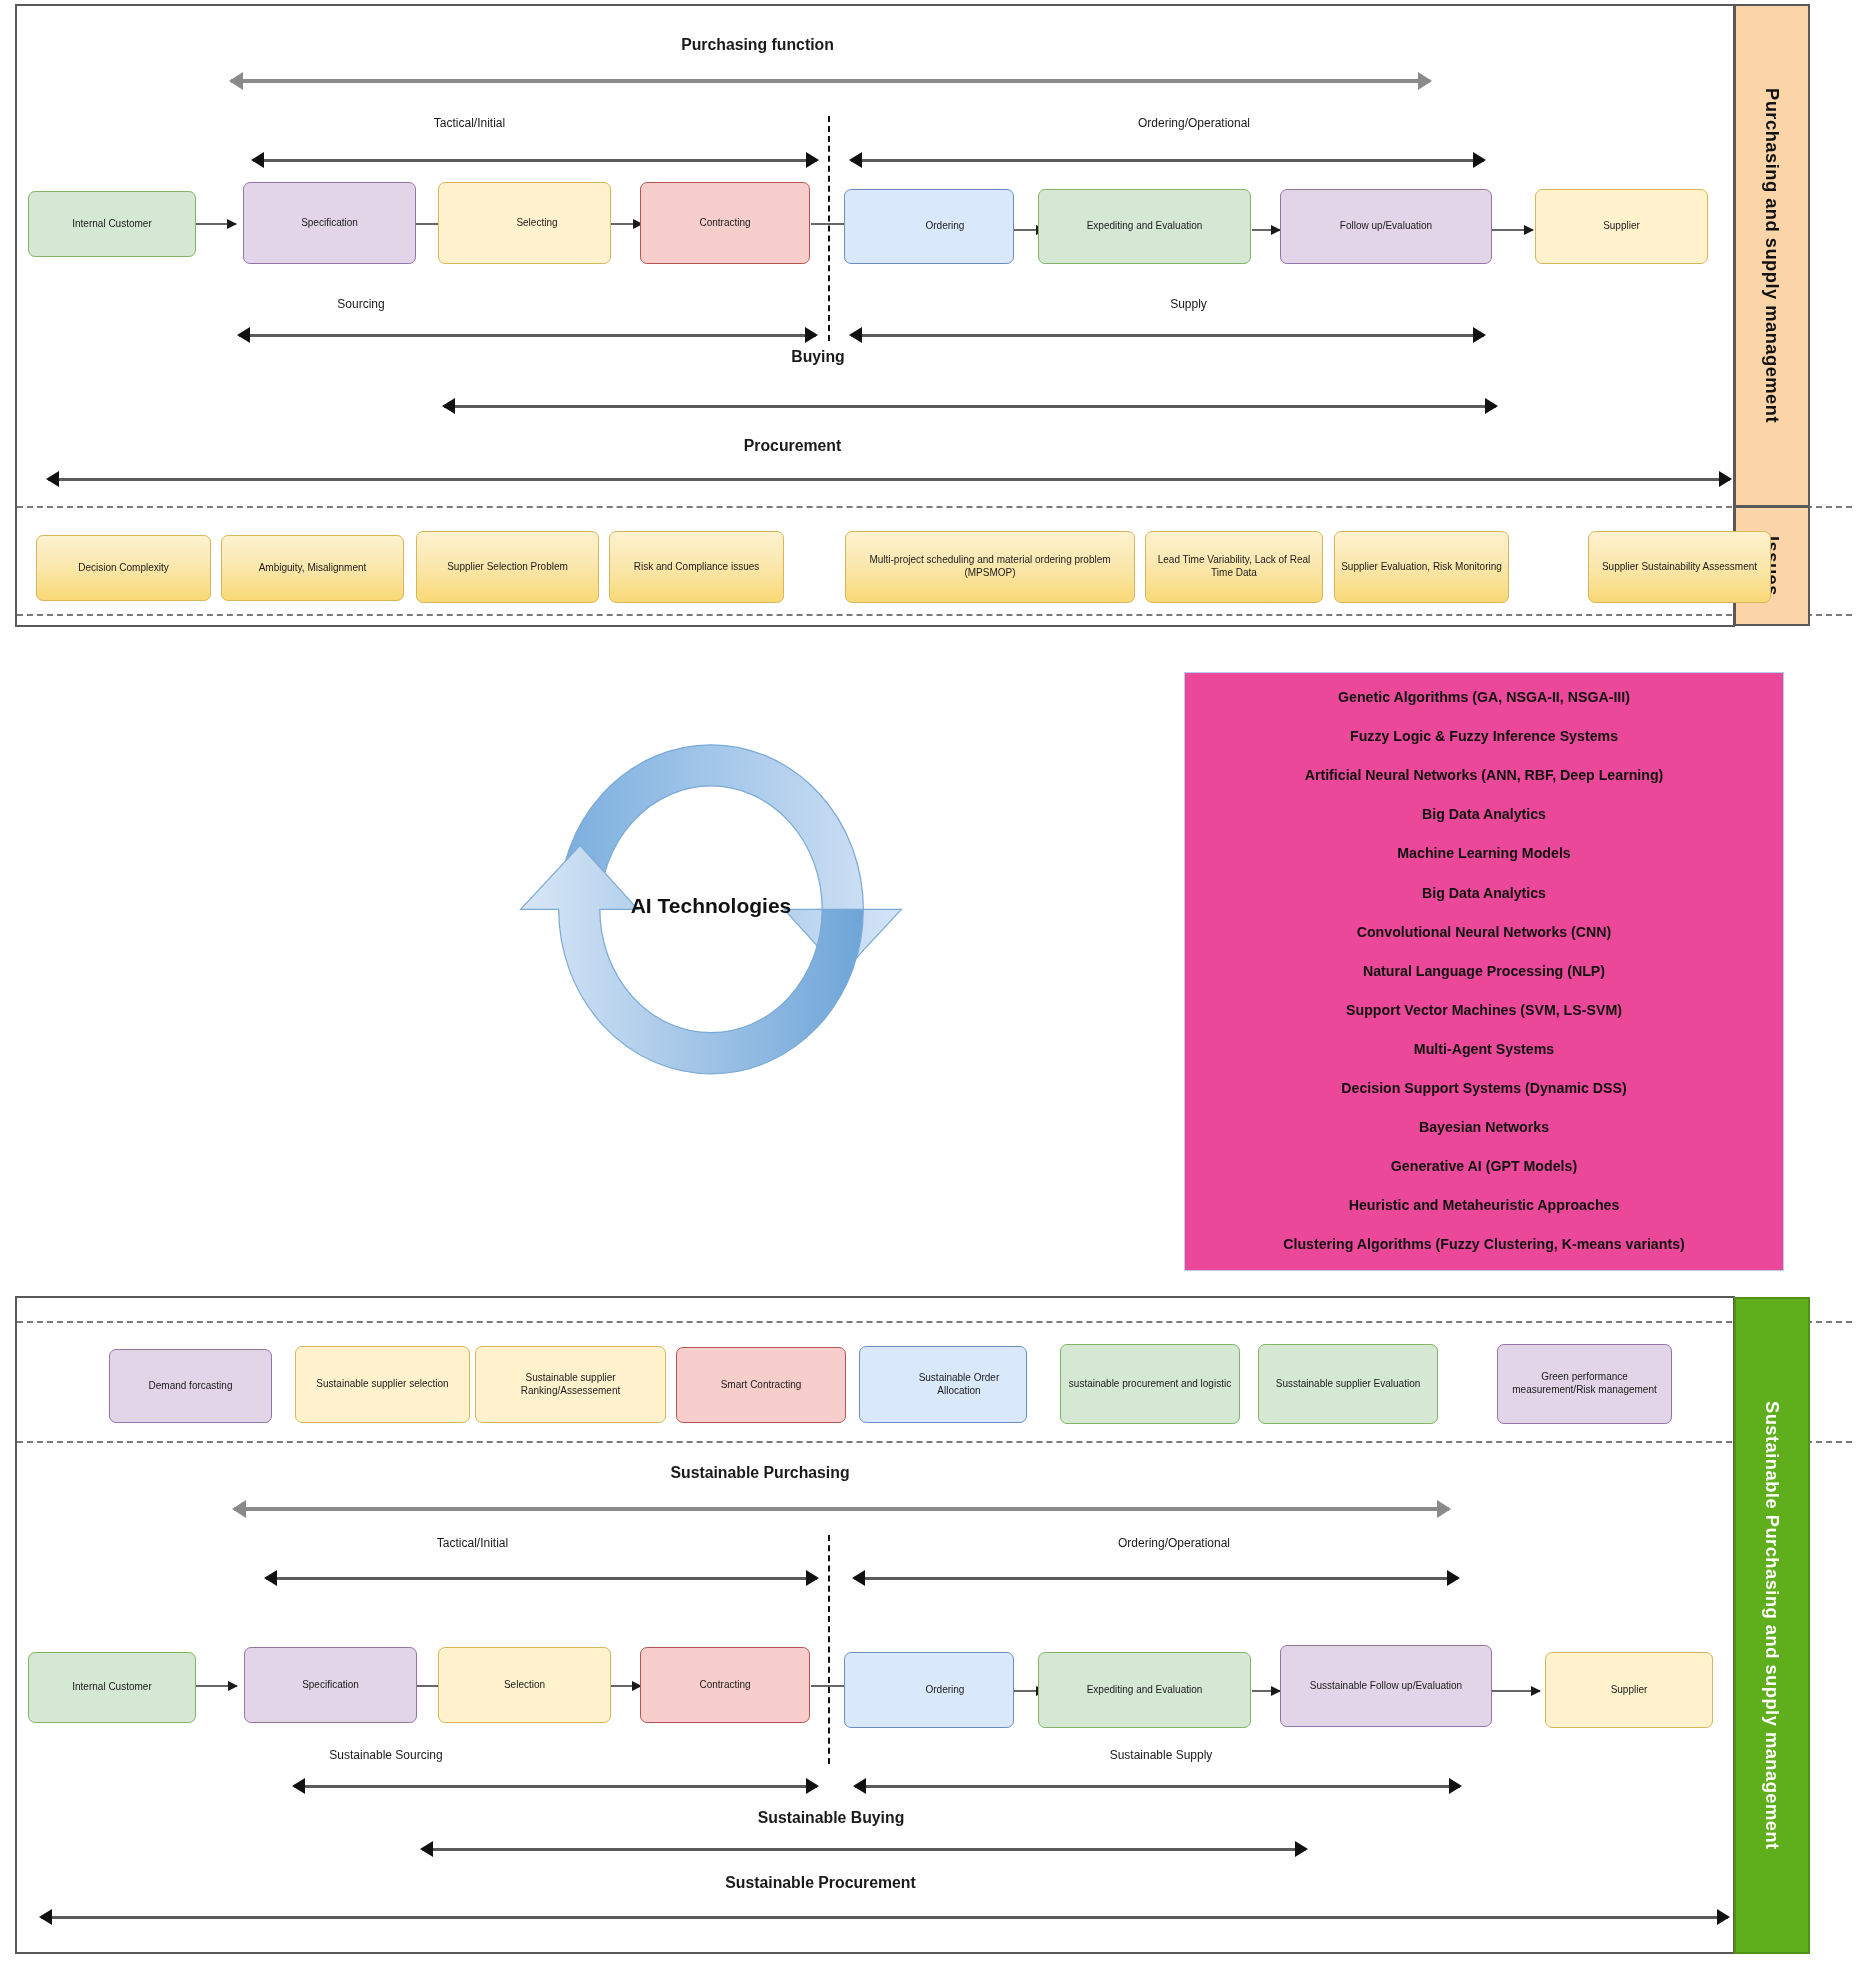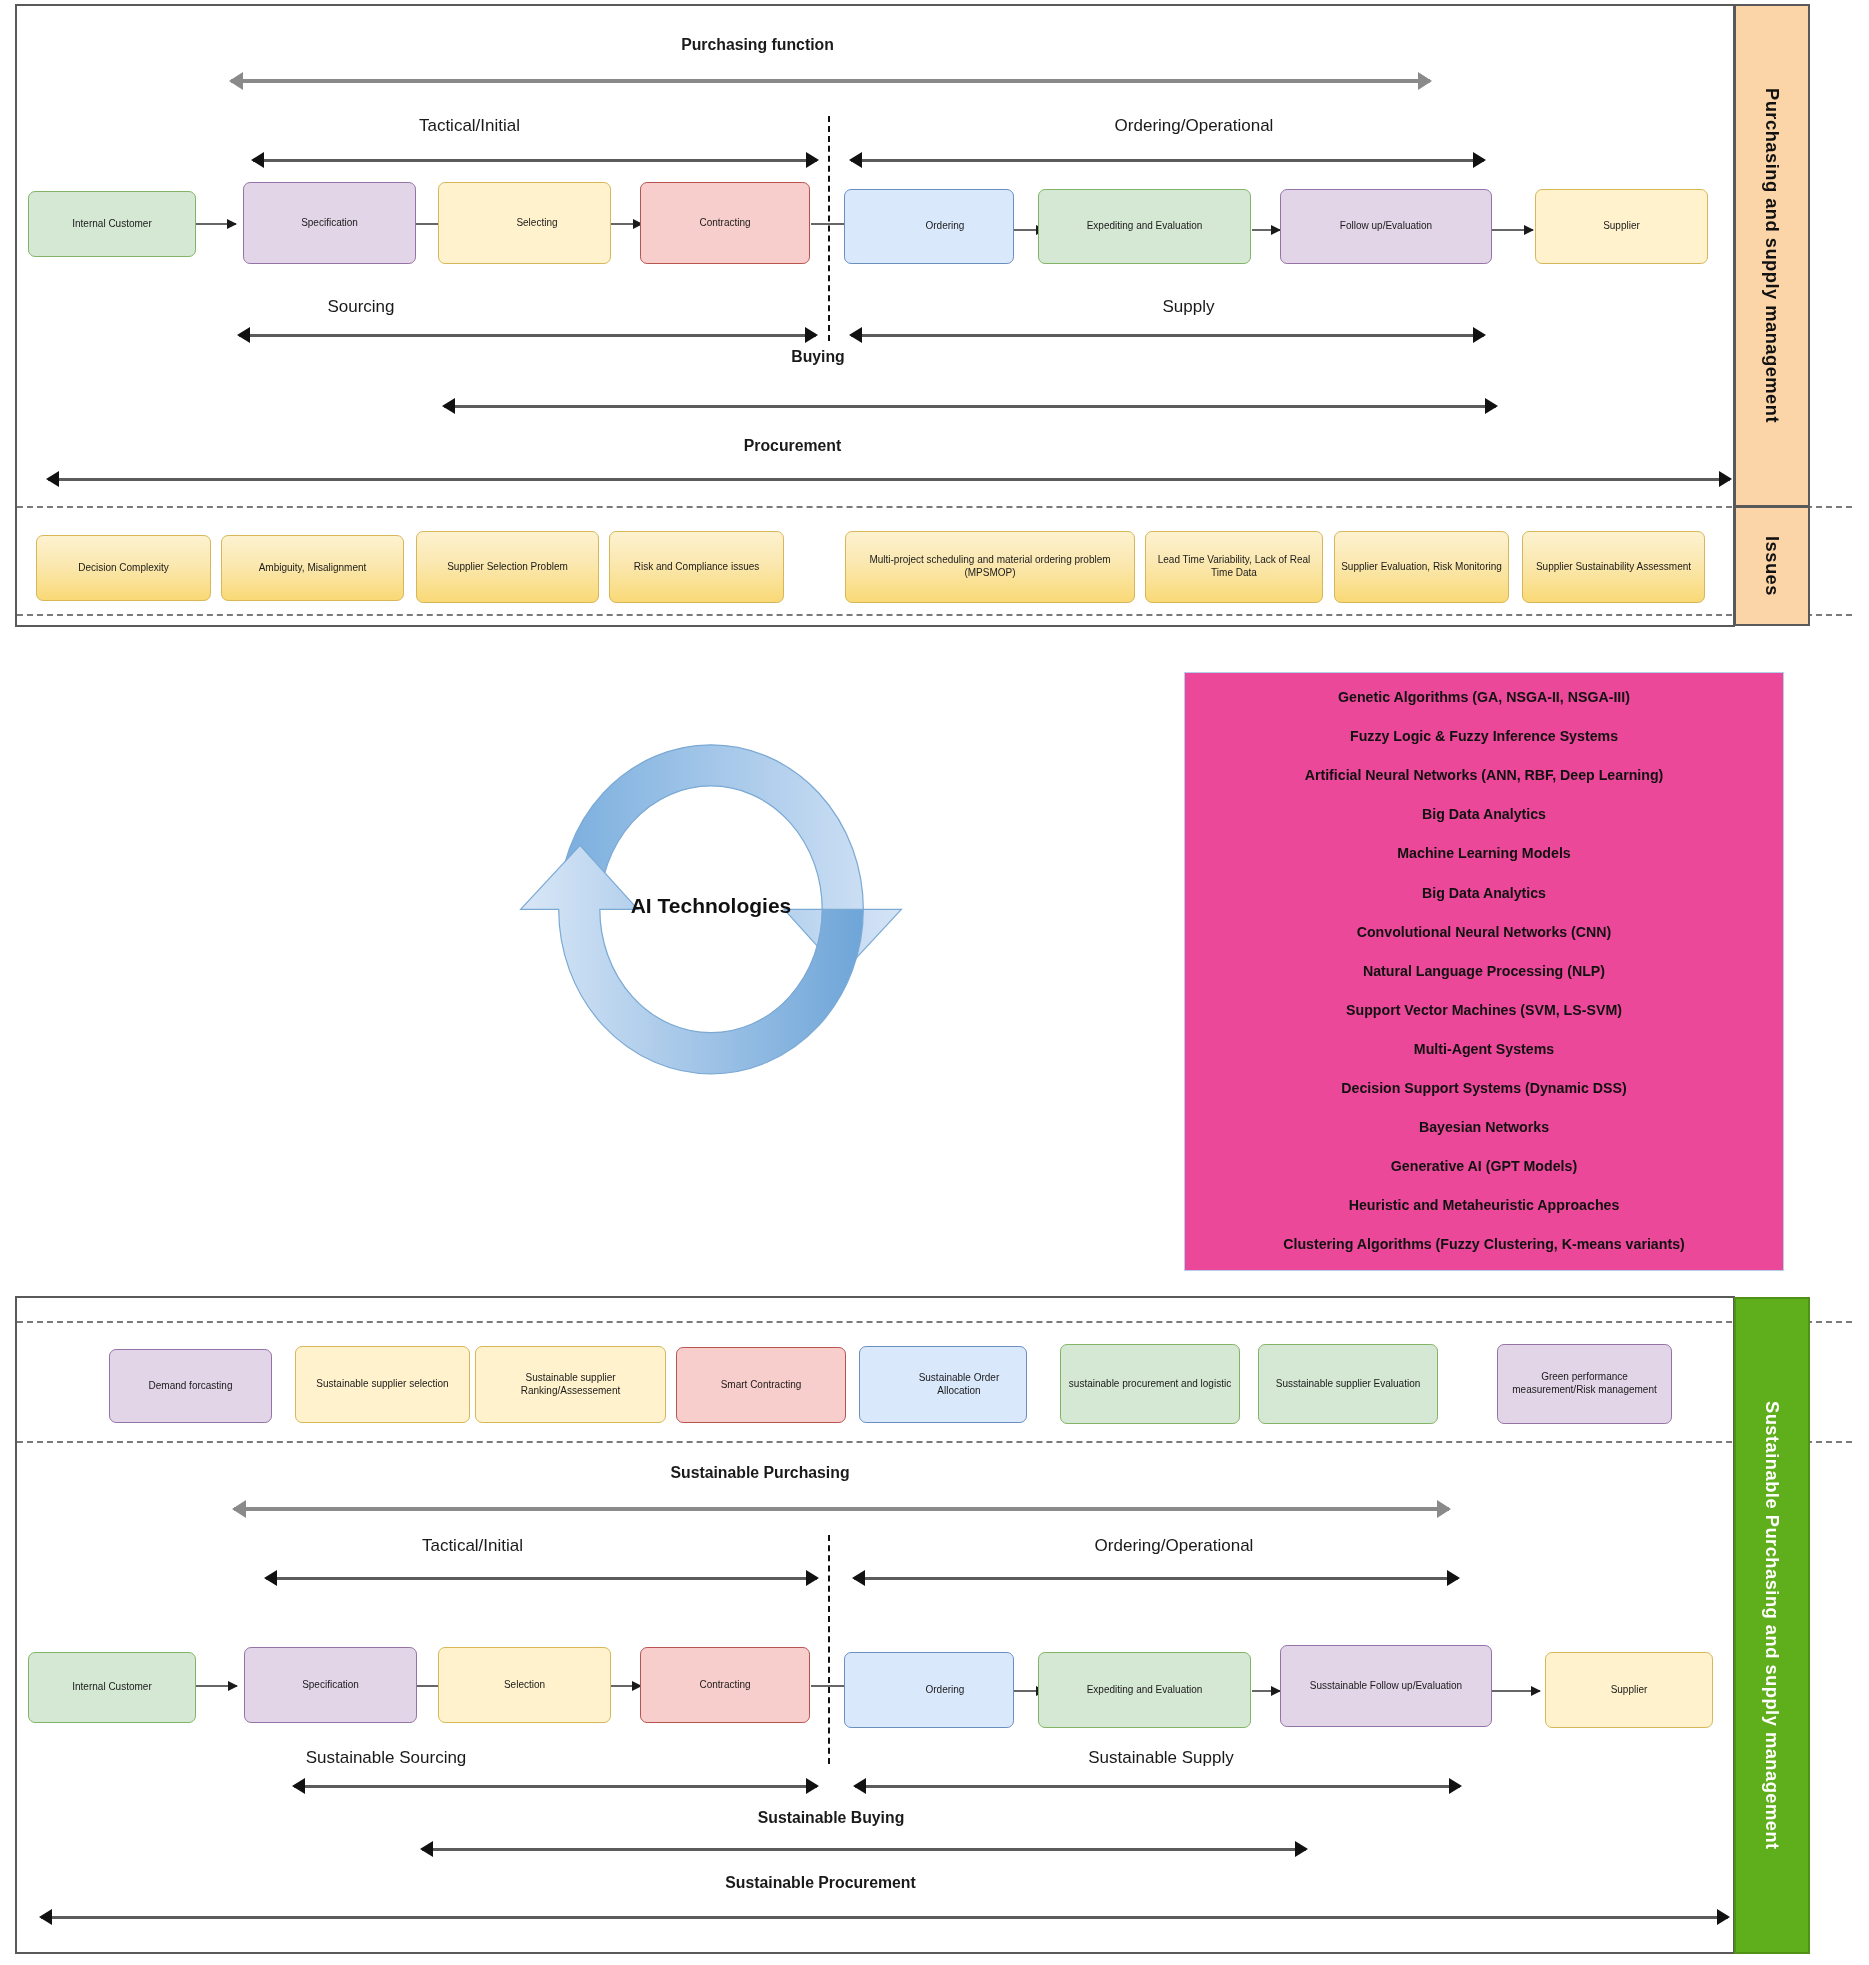--- a/index.html
+++ b/index.html
@@ -79,21 +79,21 @@
   .span-arrow.thick { height: 3.6px; background:#8a8a8a; }
   .span-arrow.thick::before, .span-arrow.thick::after {
     border-top-width: 9.7px; border-bottom-width: 9.7px;
   }
   .span-arrow.thick::before { border-right-width: 14.2px; border-right-color:#8a8a8a; }
   .span-arrow.thick::after  { border-left-width: 14.2px;  border-left-color:#8a8a8a; }
 
   
   .lbl {
     position: absolute;
-    font-size: 17px;
+    font-size: 12px;
     color: #1a1a1a;
     white-space: nowrap;
     text-align: center;
   }
   .lbl.b { font-weight: bold; font-size: 15.8px; }
 
   
   .vdash {
     position: absolute;
     width: 0;
@@ -254,21 +254,21 @@
   </div>
   <div class="fbox c-issue" style="left:845px; top:531px; width:290px; height:72px;">
     <span>Multi-project scheduling and material ordering problem (MPSMOP)</span>
   </div>
   <div class="fbox c-issue" style="left:1145px; top:531px; width:178px; height:72px;">
     <span>Lead Time Variability, Lack of Real Time Data</span>
   </div>
   <div class="fbox c-issue" style="left:1334px; top:531px; width:175px; height:72px;">
     <span>Supplier Evaluation, Risk Monitoring</span>
   </div>
-  <div class="fbox c-issue" style="left:1522px; top:531px; width:183px; height:72px;">
+  <div class="fbox c-issue" style="left:1588px; top:531px; width:183px; height:72px;">
     <span>Supplier Sustainability Assessment</span>
   </div>
 
   <svg id="cycle" style="left:513px; top:711px;" width="396" height="386" viewBox="0 0 260 253">
     <defs>
       <linearGradient id="gradA" x1="0" y1="0" x2="1" y2="0">
         <stop offset="0%" stop-color="#7aaede"></stop>
         <stop offset="100%" stop-color="#d5e4f6"></stop>
       </linearGradient>
       <linearGradient id="gradB" x1="1" y1="0" x2="0" y2="0">

